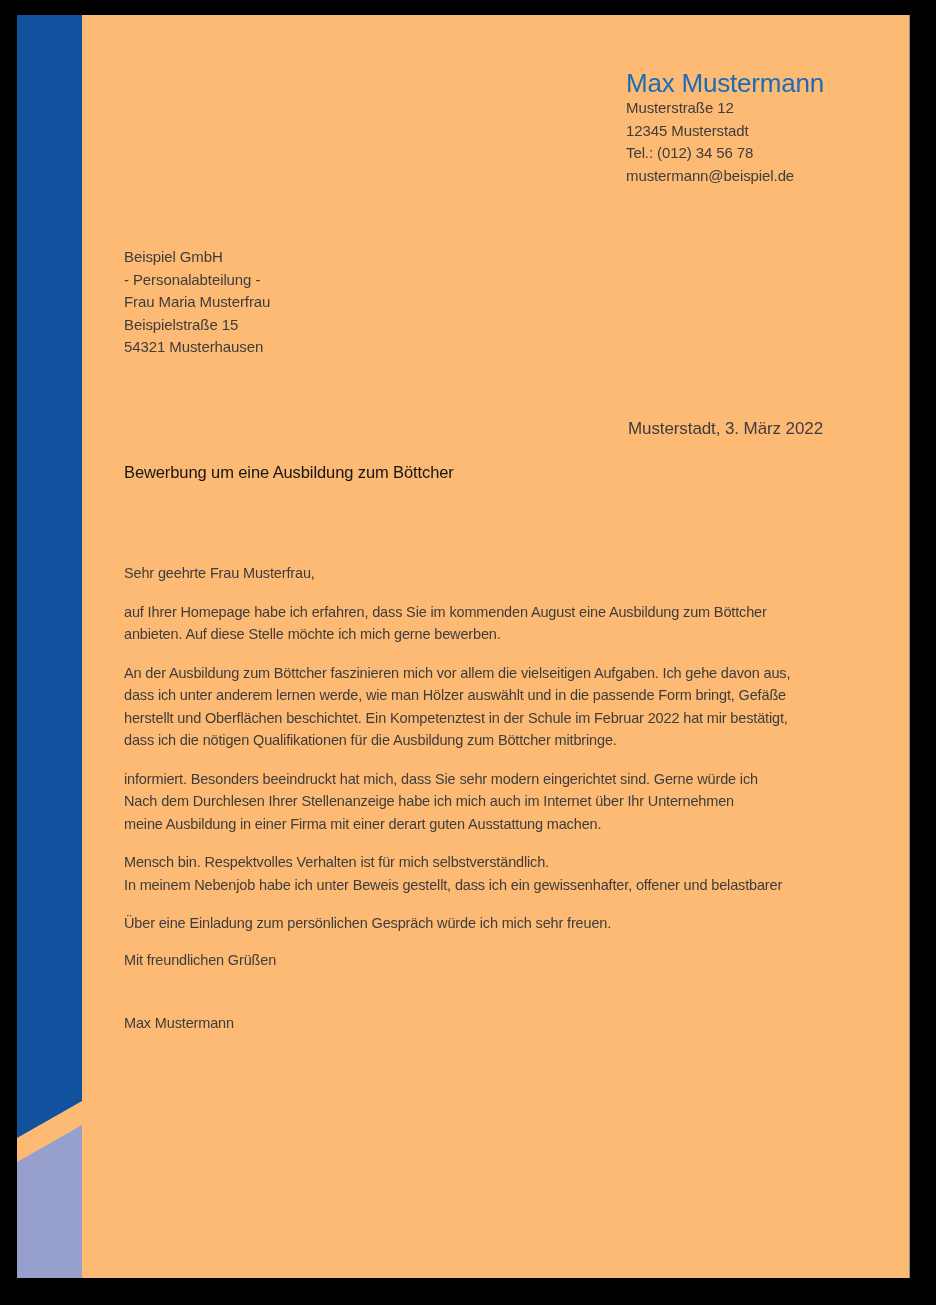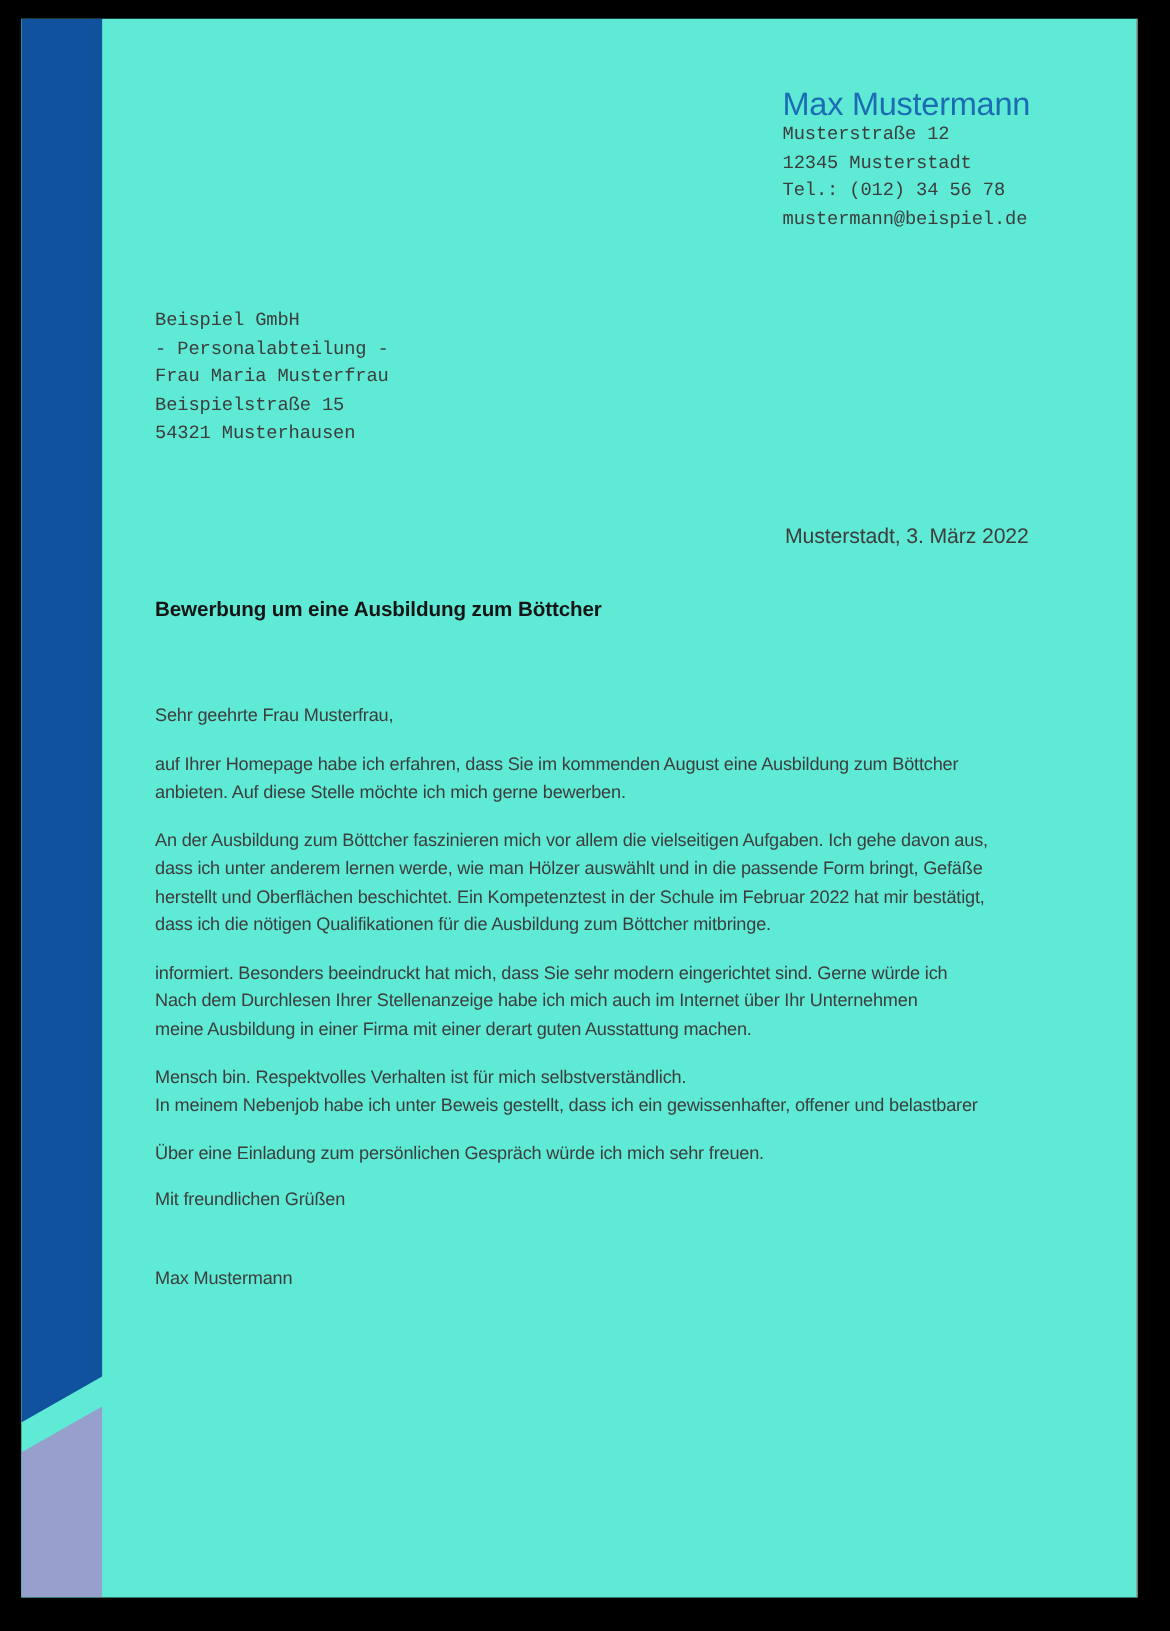--- a/index.html
+++ b/index.html
@@ -1,36 +1,36 @@
 <!DOCTYPE html>
 <html><head>
 <meta charset="utf-8">
 <style>
   html,body{margin:0;padding:0;background:#000;}
   .stage{position:relative;width:936px;height:1305px;background:#000000;overflow:hidden;
          font-family:"Liberation Sans",sans-serif;}
-  .page{position:absolute;left:17px;top:15px;width:893px;height:1263px;background:#5eead4;
+  .page{position:absolute;left:17px;top:15px;width:893px;height:1263px;background:#fdba74;
         border-right:1px solid #8f8f8f;box-sizing:border-box;}
   .stripe-dark{position:absolute;left:0;top:0;width:65px;height:1123px;background:#11529e;
         clip-path:polygon(0 0,100% 0,100% 1086px,0 1123px);}
   .stripe-light{position:absolute;left:0;top:1110px;width:65px;height:153px;background:#97a0cc;
         clip-path:polygon(0 37px,100% 0,100% 100%,0 100%);}
 
   .sender{position:absolute;left:609px;top:57px;color:#3d3d3d;}
   .sender-name{font-size:26px;line-height:22px;color:#1c6cb4;letter-spacing:-0.2px;}
   .sender-addr{margin-top:3px;}
-  .addr-line{font-size:15px;line-height:22.7px;letter-spacing:-0.1px;white-space:nowrap;font-family:Liberation Mono, monospace;}
+  .addr-line{font-size:15px;line-height:22.7px;letter-spacing:-0.1px;white-space:nowrap;}
 
   .recipient{position:absolute;left:107px;top:231px;color:#3d3d3d;}
   .recipient .addr-line{font-size:15px;line-height:22.6px;}
 
   .dateline{position:absolute;right:86px;top:404px;font-size:17px;color:#3d3d3d;
         letter-spacing:-0.1px;white-space:nowrap;}
 
-  .subject{position:absolute;left:107px;top:464px;font-size:16.5px;font-weight:bold;
+  .subject{position:absolute;left:107px;top:448px;font-size:16.5px;font-weight:normal;
         color:#151515;letter-spacing:-0.1px;white-space:nowrap;}
 
   .letter-body{position:absolute;left:107px;top:515px;width:720px;color:#3d3d3d;
         font-size:14.5px;line-height:22.5px;letter-spacing:-0.15px;margin-top:32px;}
   .para{margin:0 0 16px 0;padding:0;}
   .line{white-space:nowrap;}
   .closing{margin:0;}
   .signature{margin:40px 0 0 0;}
 </style>
 </head>

